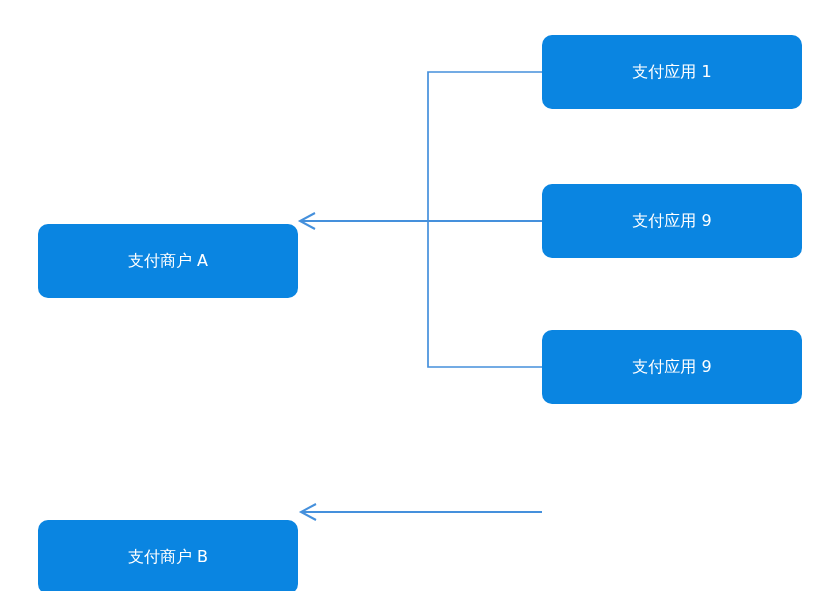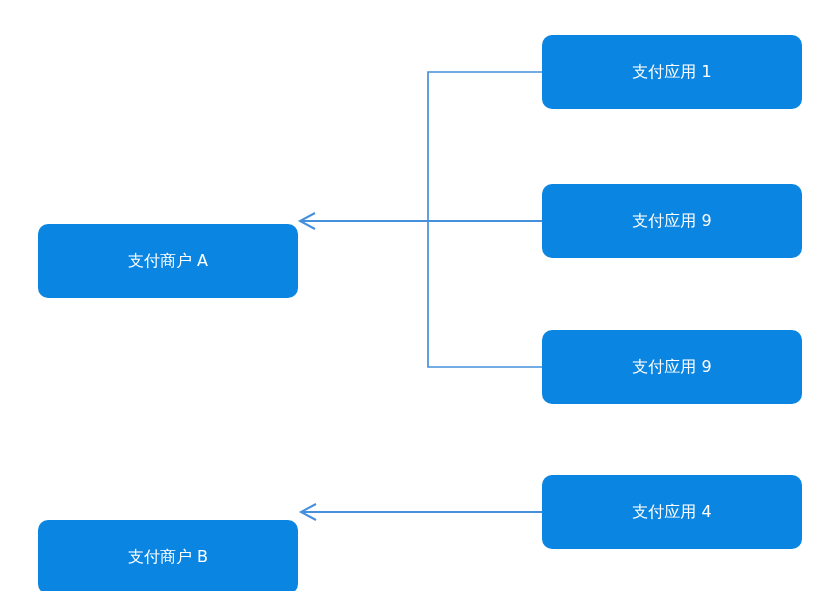--- a/index.html
+++ b/index.html
@@ -82,17 +82,14 @@
   </div>
 
   <div class="node node-app3">
     <span class="node-label">支付应用 9</span>
   </div>
 
   <div class="node node-merchant-b">
     <span class="node-label">支付商户 B</span>
   </div>
 
-  <div class="node node-app4">
-    <span class="node-label">支付应用 4</span>
-  </div>
 
 </div>
 
 </body></html>

